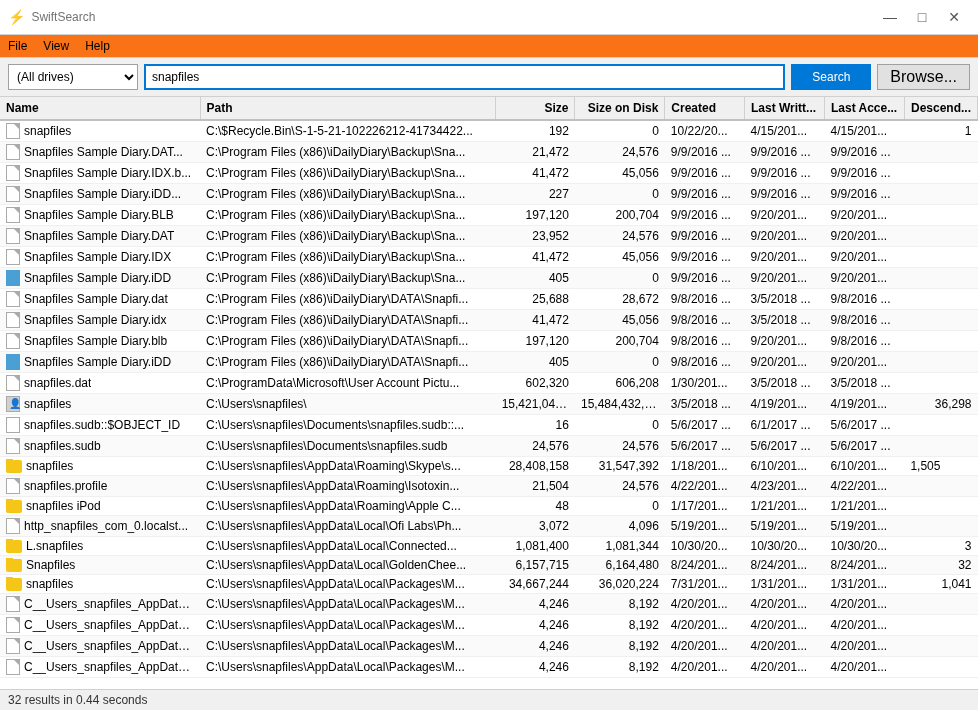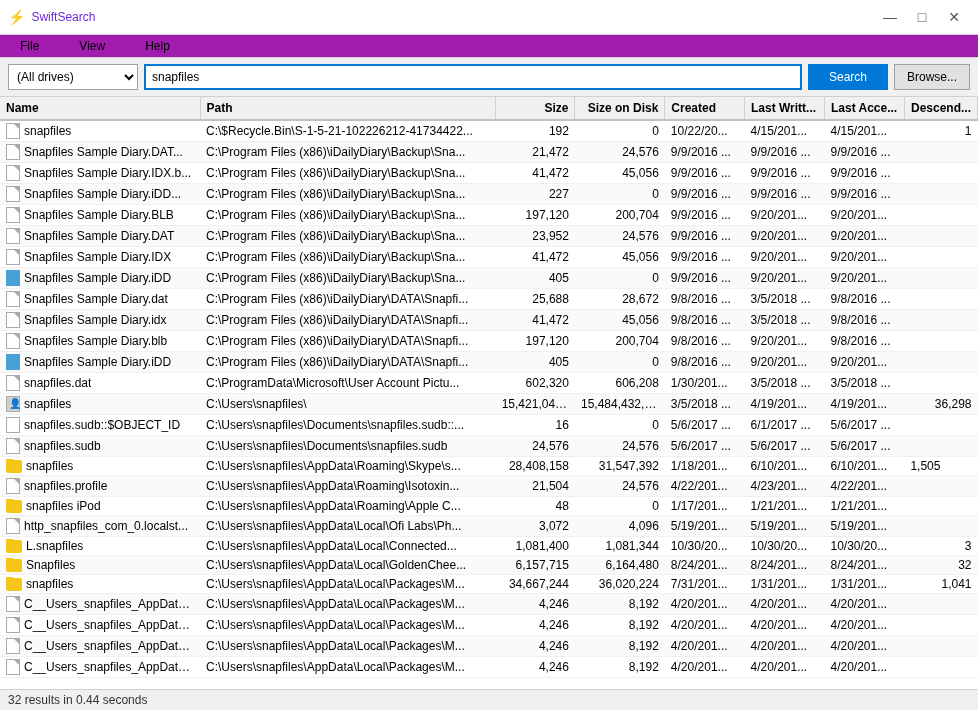--- a/index.html
+++ b/index.html
@@ -25,48 +25,47 @@
       min-height: 32px;
     }
     .title-bar-left {
       display: flex;
       align-items: center;
       gap: 6px;
     }
     .title-bar-title {
       font-size: 12px;
       font-weight: normal;
-      color: #6d28d9;
+      color: #737373;
     }
     .title-bar-controls {
       display: flex;
       gap: 0;
     }
     .title-btn {
       width: 32px;
       height: 22px;
       background: none;
       border: none;
       cursor: pointer;
       display: flex;
       align-items: center;
       justify-content: center;
       font-size: 14px;
       color: #555;
     }
 
     
     .menu-bar {
-      background: #a21caf;
+      background: #f97316;
       display: flex;
       align-items: center;
-      padding: 2px 12px;
+      padding: 2px 0;
       border-bottom: 1px solid #d0d0d0;
       min-height: 22px;
-      gap: 24px;
     }
     .menu-item {
       padding: 2px 8px;
       cursor: pointer;
       font-size: 12px;
     }
 
     
     .toolbar {
       background: #f0f0f0;
@@ -101,21 +100,21 @@
       border: none;
       font-size: 12px;
       cursor: pointer;
       min-width: 80px;
     }
     .browse-btn {
       height: 26px;
       padding: 2px 12px;
       background: #e1e1e1;
       border: 1px solid #a0a0a0;
-      font-size: 12px;
+      font-size: 16px;
       cursor: pointer;
     }
 
     
     .results-container {
       flex: 1;
       overflow: hidden;
       display: flex;
       flex-direction: column;
       background: white;

